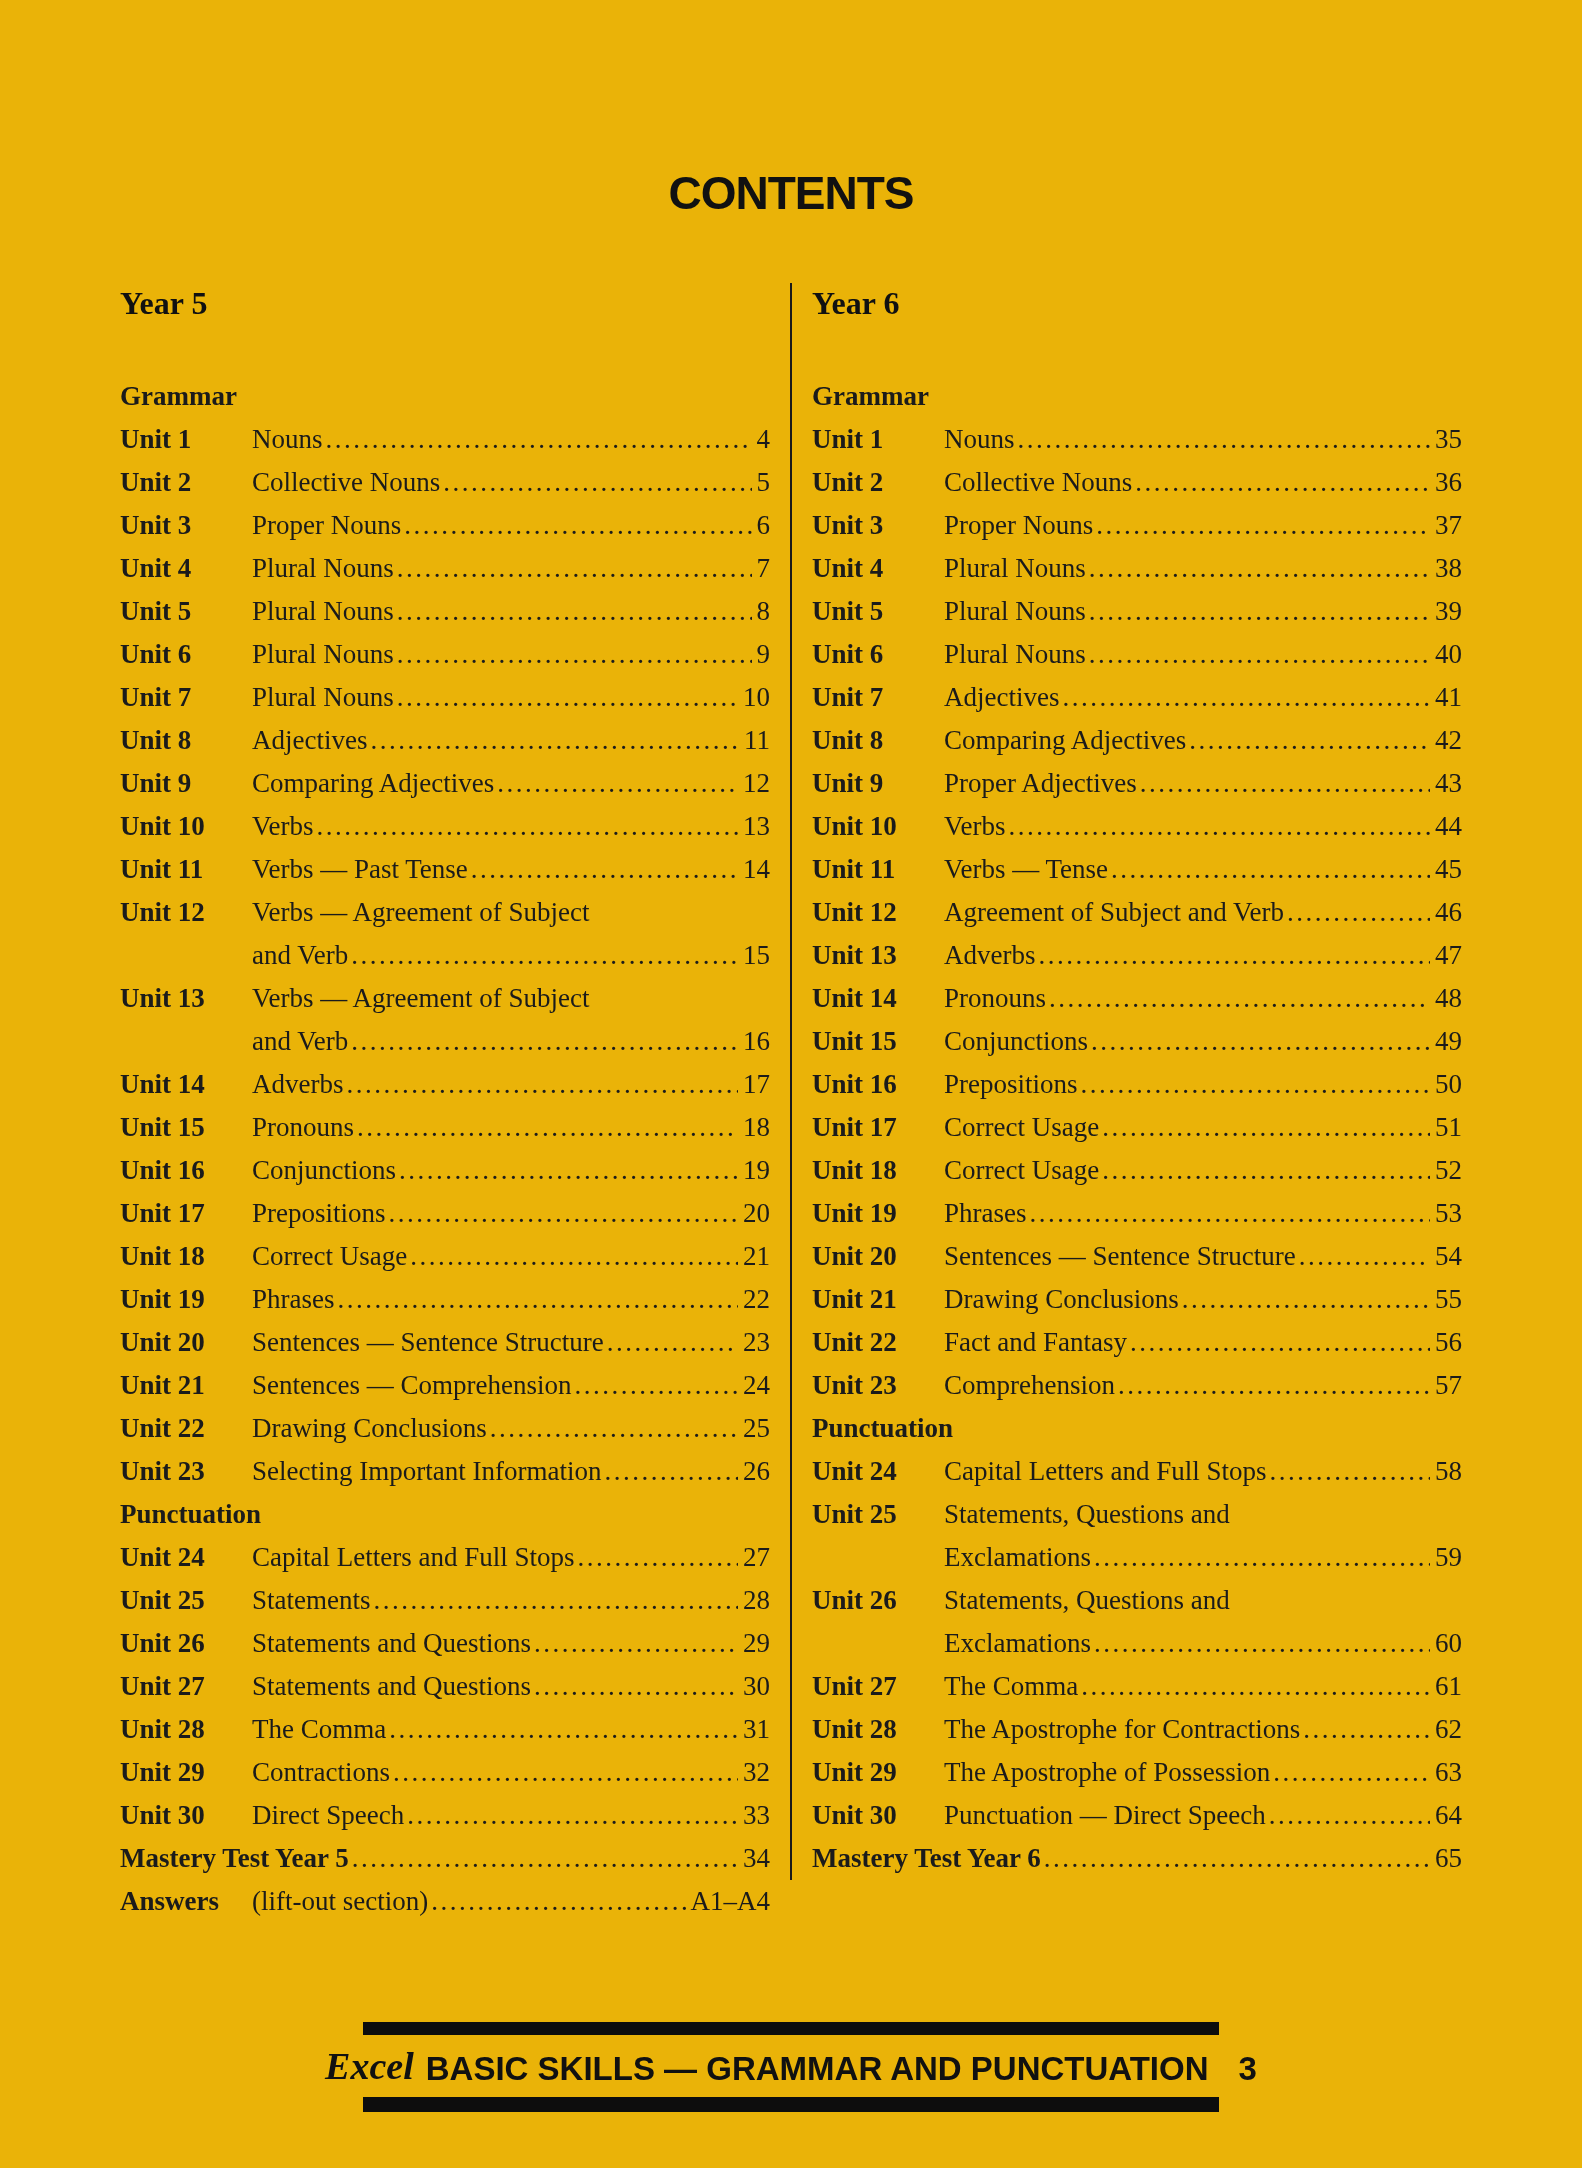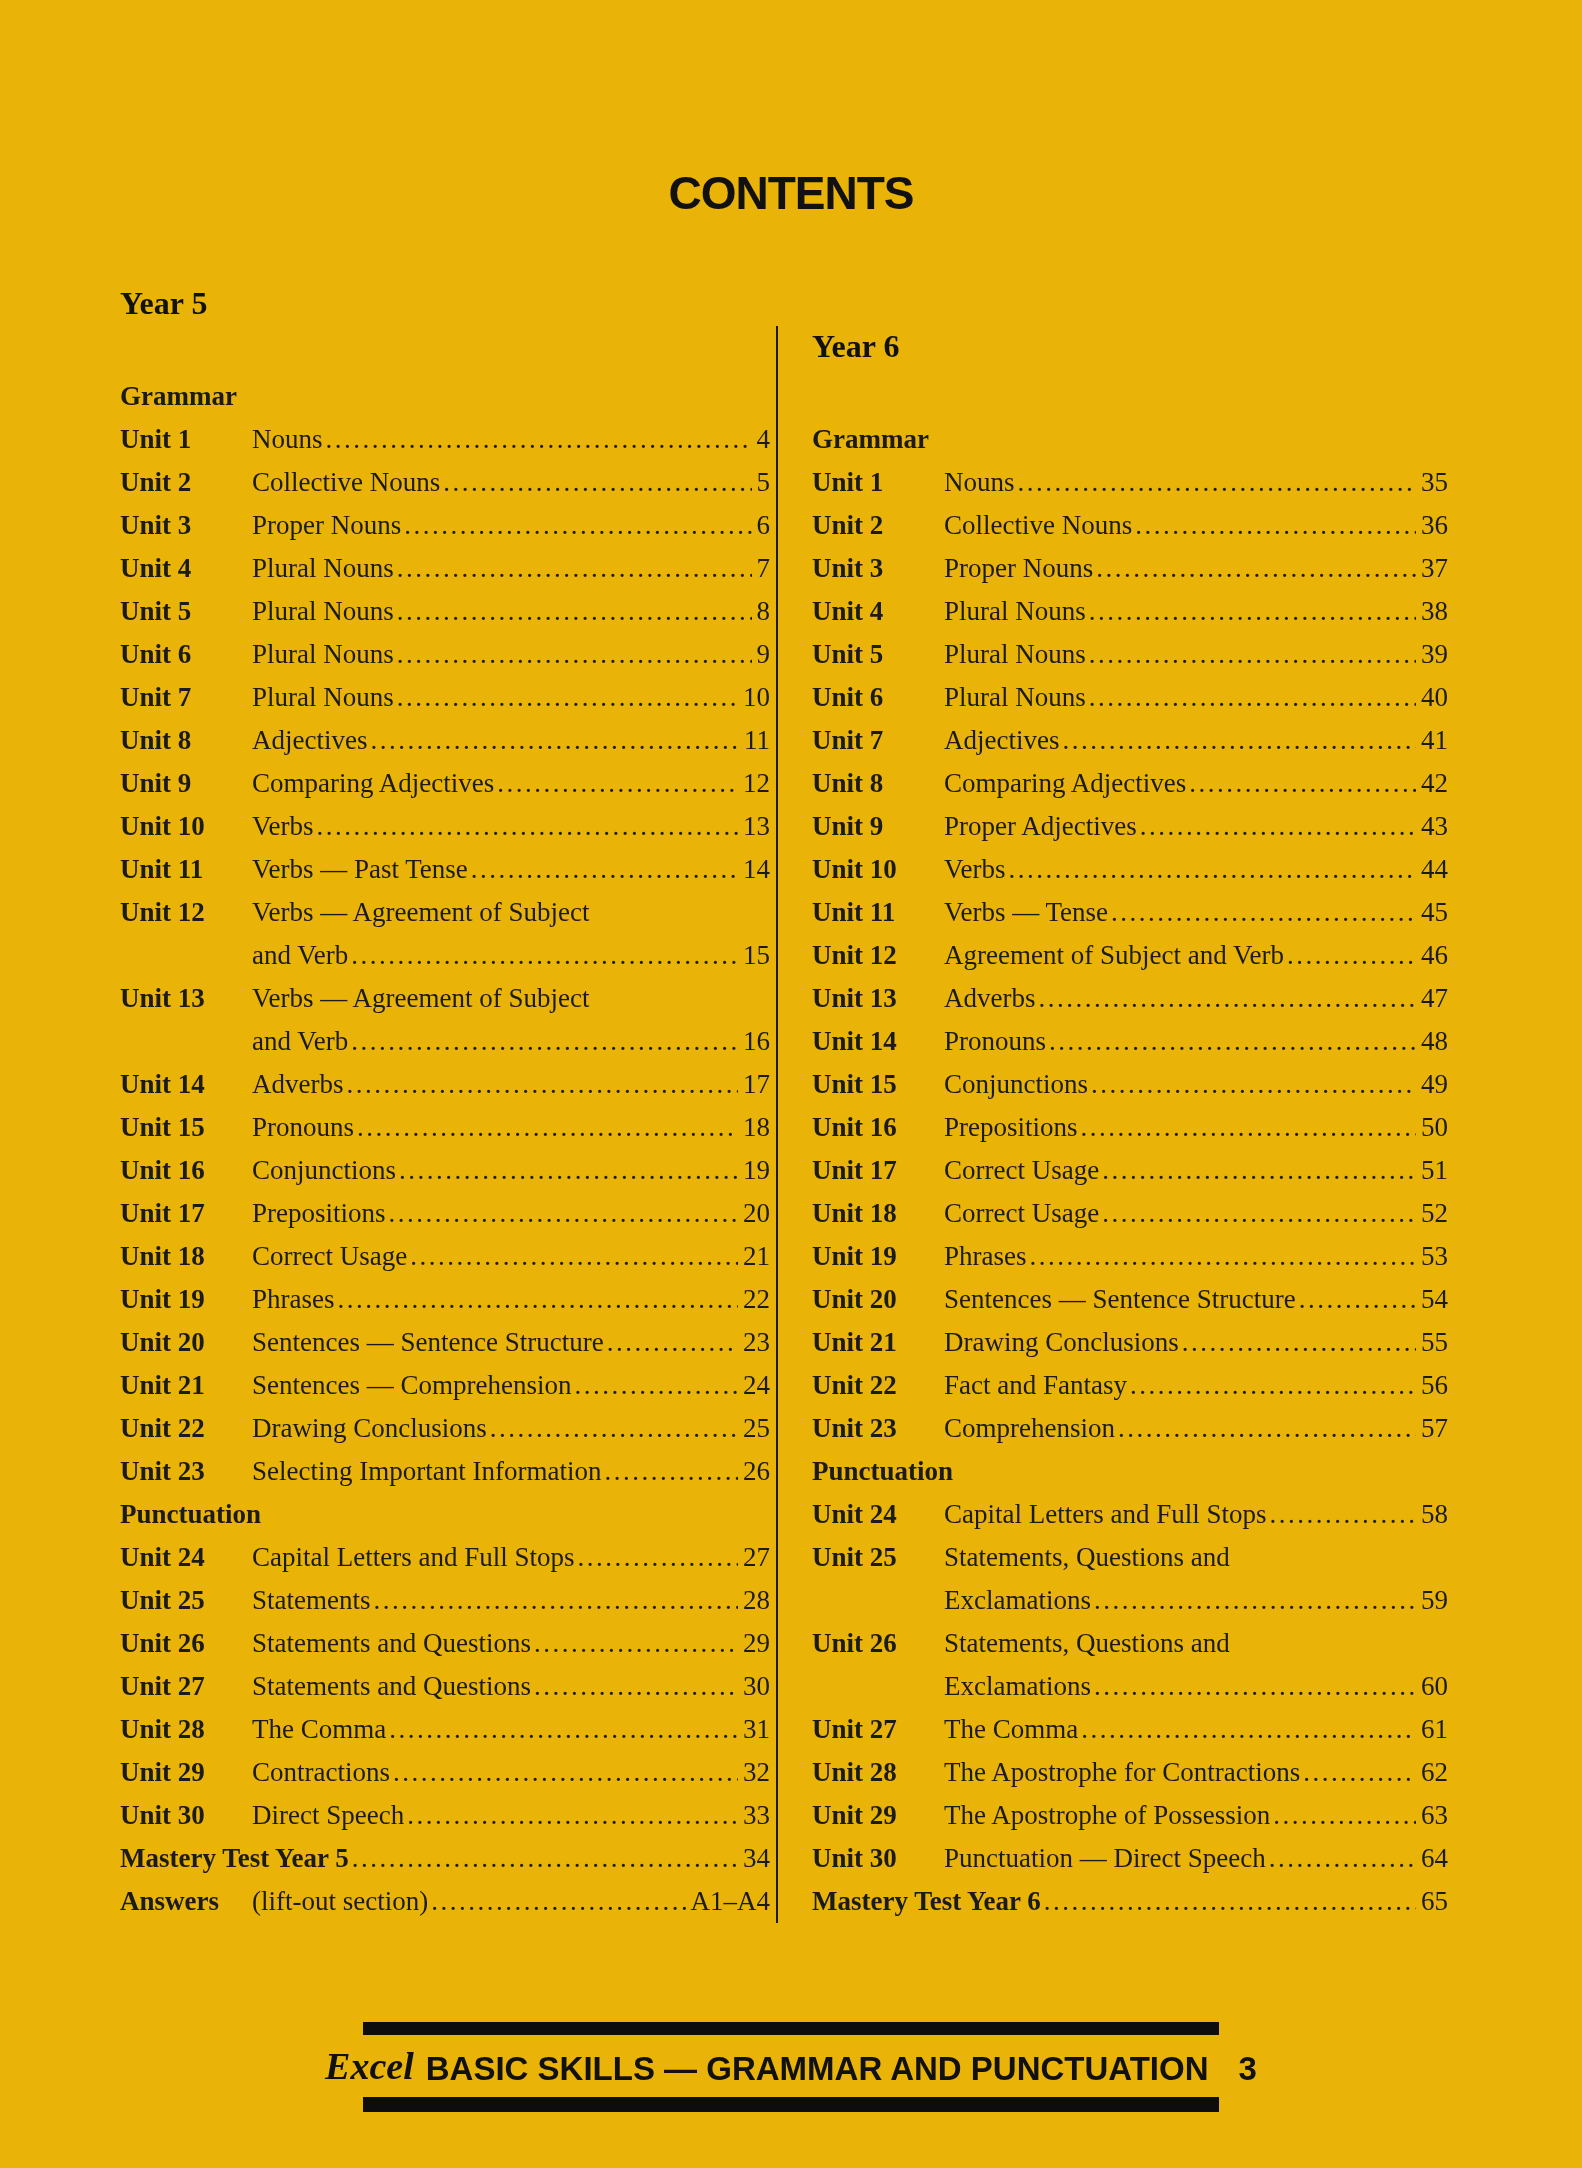--- a/index.html
+++ b/index.html
@@ -19,28 +19,28 @@
     font-family: "Liberation Sans", sans-serif;
     font-weight: bold;
     font-size: 46px;
     letter-spacing: -1px;
     color: #111;
   }
 
   .columns {
     position: absolute; top: 283px; left: 120px; right: 120px;
     display: flex;
-    align-items: flex-end;
+    align-items: flex-start;
   }
   .col { width: 650px; flex: 0 0 650px; }
   .col-right {
     flex: 0 0 672px; width: 672px;
-    margin-left: 6px;
+    margin-left: 20px;
     border-left: 2px solid #1a1a1a;
-    padding-left: 34px;
+    padding-left: 20px;
   }
 
   .year {
     font-size: 32px; font-weight: bold; line-height: 40px;
     margin-bottom: 52px; color: #111;
   }
 
   .row {
     display: flex; align-items: baseline;
     font-size: 27px; line-height: 43px;

